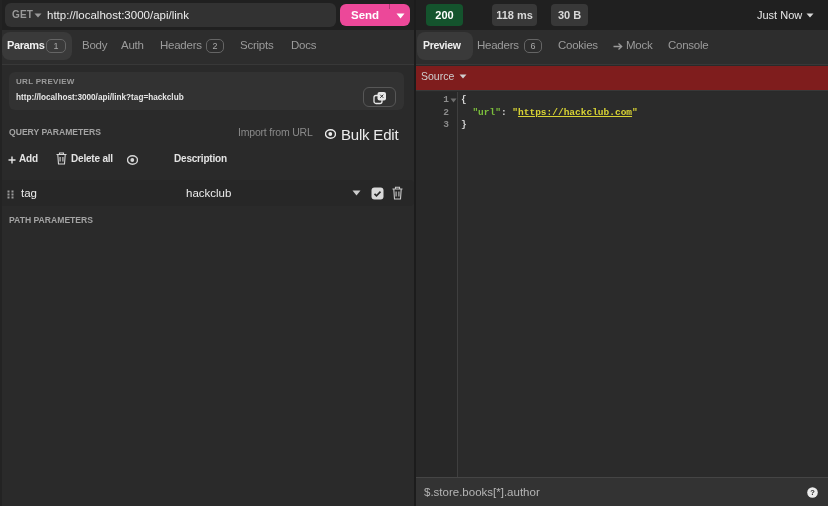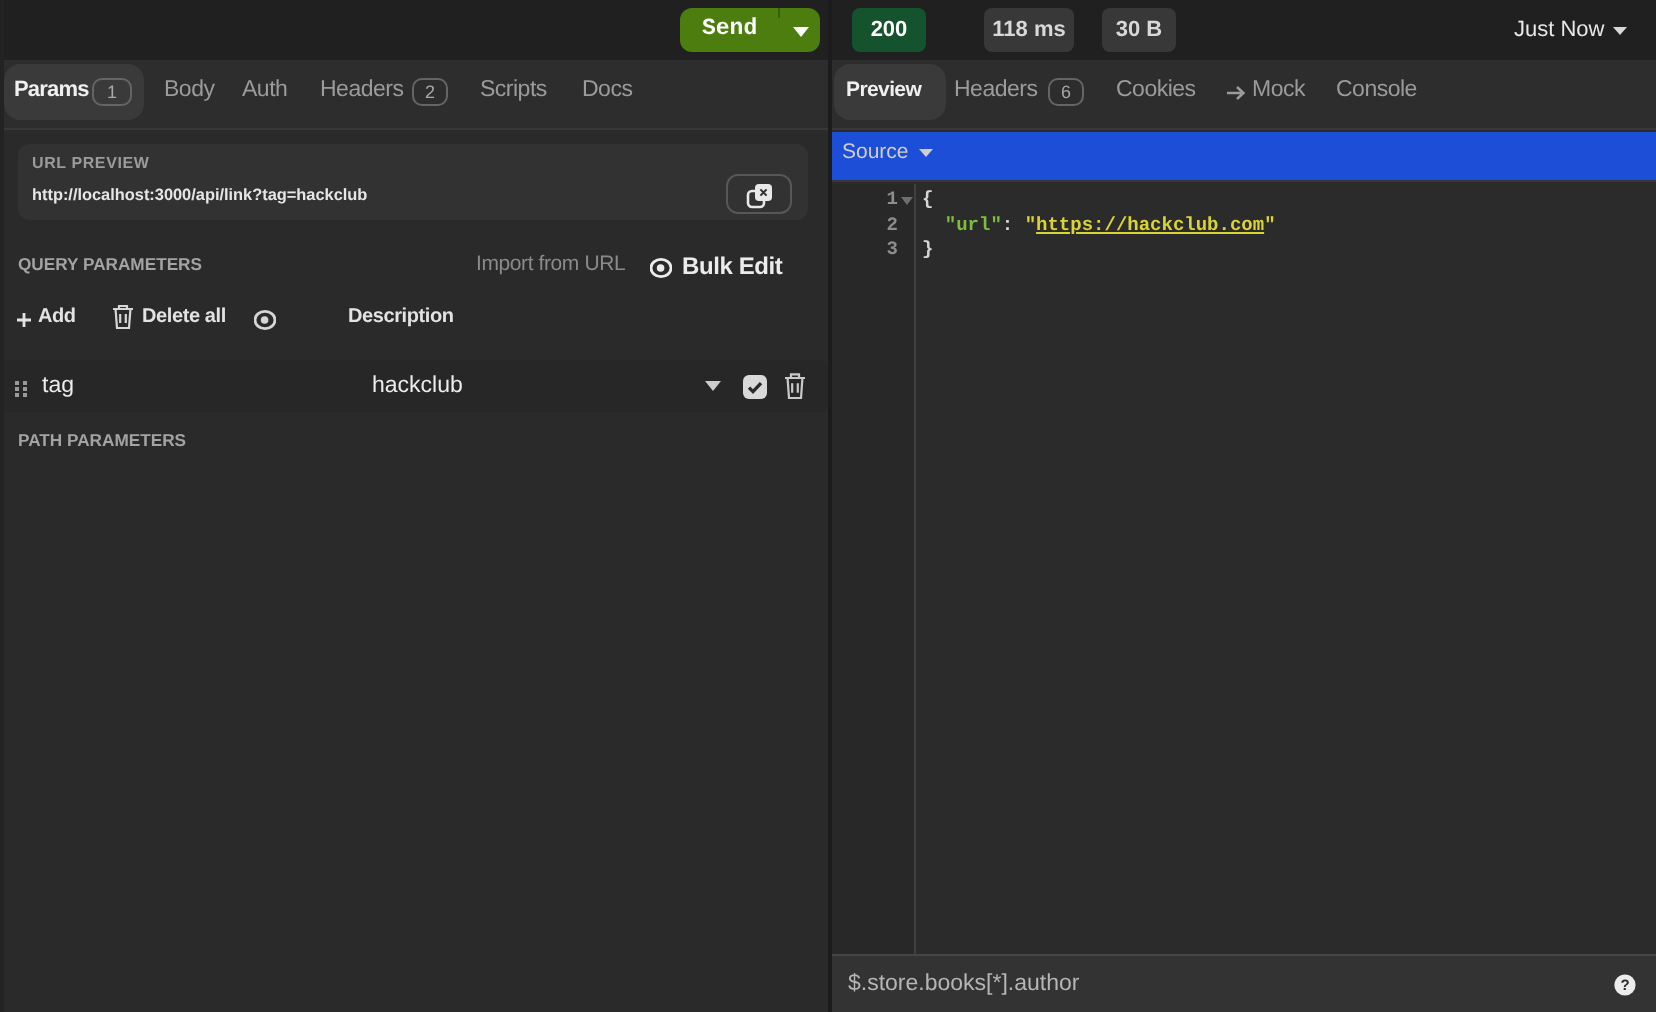--- a/index.html
+++ b/index.html
@@ -13,21 +13,21 @@
   .abs { position:absolute; }
   .dots {
     background-image: radial-gradient(circle, rgba(255,255,255,0.06) 0.8px, transparent 0.9px);
     background-size: 4px 4px;
   }
   
   #topbar { left:0; top:0; width:828px; height:30px; background:#202020; }
   #urlbox { left:5px; top:3px; width:331px; height:24px; background:#323232; border-radius:6px; }
   #get { left:7px; top:0; height:24px; line-height:24px; color:#9a9a9a; font-size:10px; font-weight:600; letter-spacing:0.2px; }
   #urltext { left:42px; top:0; height:24px; line-height:24px; color:#ececec; font-size:11.5px; font-weight:500; }
-  #send { left:340px; top:4px; width:70px; height:22px; background:#4d7c0f; border-radius:6px;font-family:Liberation Mono, monospace; }
+  #send { left:340px; top:4px; width:70px; height:22px; background:#ec4899; border-radius:6px; }
   #send .txt { position:absolute; left:11px; top:0; height:22px; line-height:22px; color:#fff; font-size:11.5px; font-weight:600; }
   .badge { height:22px; top:4px; border-radius:4px; font-size:11px; font-weight:600; line-height:22px; text-align:center; }
   #b200 { left:426px; width:37px; background:#14532d; color:#ffffff; font-weight:700; }
   #bms  { left:492px; width:45px; background:#383838; color:#d8d8d8; }
   #bb   { left:551px; width:37px; background:#383838; color:#d8d8d8; }
   #justnow { left:757px; top:0; height:30px; line-height:30px; color:#e8e8e8; font-size:11px; font-weight:500; }
   
   #tabsL { left:0; top:30px; width:414px; height:35px; background:#2d2d2d; border-bottom:1px solid #383838; }
   #tabsR { left:415px; top:30px; width:413px; height:35px; background:#2d2d2d; border-bottom:1px solid #383838; }
   .pill { position:absolute; top:2px; height:28px; background:#3a3a3a; border-radius:8px; }
@@ -35,47 +35,54 @@
   .tab.on { color:#f0f0f0; font-size:10.5px; font-weight:600; letter-spacing:-0.3px; }
   .nbadge { position:absolute; top:9px; height:14px; border:1px solid #656565; border-radius:5px; font-size:9px; color:#a8a8a8; line-height:12px; text-align:center; }
   
   #leftpane { left:0; top:66px; width:414px; height:440px; background:#2a2a2a; }
   #prevbox { left:9px; top:6px; width:395px; height:38px; background:#323232; border-radius:6px; }
   #prevlabel { left:7px; top:5px; font-size:8px; font-weight:700; color:#9b9b9b; letter-spacing:0.3px; }
   #prevurl { left:7px; top:21px; font-size:8.2px; font-weight:600; color:#e6e6e6; letter-spacing:0; }
   #copybtn { left:354px; top:15px; width:33px; height:20px; border:1px solid #575757; border-radius:6px; }
   #qphead { left:9px; top:61px; font-size:8.6px; font-weight:700; color:#a3a3a3; letter-spacing:0; }
   #importurl { left:238px; top:60px; font-size:10.5px; color:#8a8a8a; font-weight:500; letter-spacing:-0.2px; }
-  #bulkedit { left:341px; top:60px; font-size:12px; color:#ececec; font-weight:700; letter-spacing:-0.2px;text-align:right; }
+  #bulkedit { left:341px; top:60px; font-size:15px; color:#ececec; font-weight:400; letter-spacing:-0.2px;text-align:right; }
   .actionrow { top:86px; font-size:10px; color:#e3e3e3; font-weight:600; line-height:13px; letter-spacing:-0.2px; }
   #paramrow { left:0; top:114px; width:414px; height:26px; }
   #pname { left:21px; top:0; height:26px; line-height:26px; font-size:11.5px; color:#ececec; }
   #pvalue { left:186px; top:0; height:26px; line-height:26px; font-size:11.5px; color:#ececec; }
   #pathhead { left:9px; top:149px; font-size:8.6px; font-weight:700; color:#a3a3a3; letter-spacing:0; }
   #infobox { left:10px; top:174px; width:394px; height:28px; border:1px solid #585858; border-radius:5px; }
   #infotext { position:absolute; left:20px; top:0; height:26px; line-height:26px; font-size:10px; color:#c9c9c9; }
   
-  #srcrow { left:415px; top:66px; width:413px; height:25px; background:#1d4ed8; border-bottom:1px solid #383838; }
+  #srcrow { left:415px; top:66px; width:413px; height:25px; background:#7f1d1d; border-bottom:1px solid #383838; }
   #srctext { left:6px; top:0; height:20px; line-height:20px; font-size:10.5px; color:#cfcfcf; font-weight:500; }
   #editor { left:415px; top:92px; width:413px; height:385px; background:#2b2b2b; }
   #gutter { left:0; top:0; width:43px; height:385px; background:#282828; border-right:1px solid #3f3f3f; }
   .code { font-family:"Liberation Mono", monospace; font-size:9.5px; font-weight:700; line-height:12.5px; }
   #lnums { position:absolute; left:0; top:2px; width:34px; text-align:right; color:#8d8d8d; }
   #codebody { position:absolute; left:46px; top:2px; color:#d6d6d6; white-space:pre; }
   .grn { color:#7cbf3c; }
   .yel { color:#d9d434; }
   .lnk { text-decoration:underline; }
   #bottombar { left:415px; top:477px; width:413px; height:29px; background:#333333; border-top:1px solid #454545; }
   #jsonpath { left:9px; top:0; height:28px; line-height:28px; font-size:11.5px; color:#b5b5b5; }
   #vdiv { left:414px; top:0; width:2px; height:506px; background:#1c1c1c; }
 </style>
 </head>
 <body>
 
 <div id="topbar" class="abs dots">
+  <div id="urlbox" class="abs">
+    <span id="get" class="abs">GET</span>
+    <svg class="abs" style="left:29px;top:10px" width="8" height="5">
+        <path d="M0.5 0.5 L4 4.5 L7.5 0.5 Z" fill="#9a9a9a"></path>
+      </svg>
+    <span id="urltext" class="abs">http://localhost:3000/api/link</span>
+  </div>
   <div id="send" class="abs">
     <span class="txt">Send</span>
     <svg class="abs" style="left:56px;top:9px" width="9" height="6">
         <path d="M0.5 0.5 L4.5 5.5 L8.5 0.5 Z" fill="#fff"></path>
       </svg>
     <div class="abs" style="left:49px;top:0;width:1px;height:5px;background:rgba(0,0,0,0.25);"></div>
   </div>
   <div id="b200" class="abs badge">200 OK</div>
   <div id="bms" class="abs badge dots">118 ms</div>
   <div id="bb" class="abs badge dots">30 B</div>

